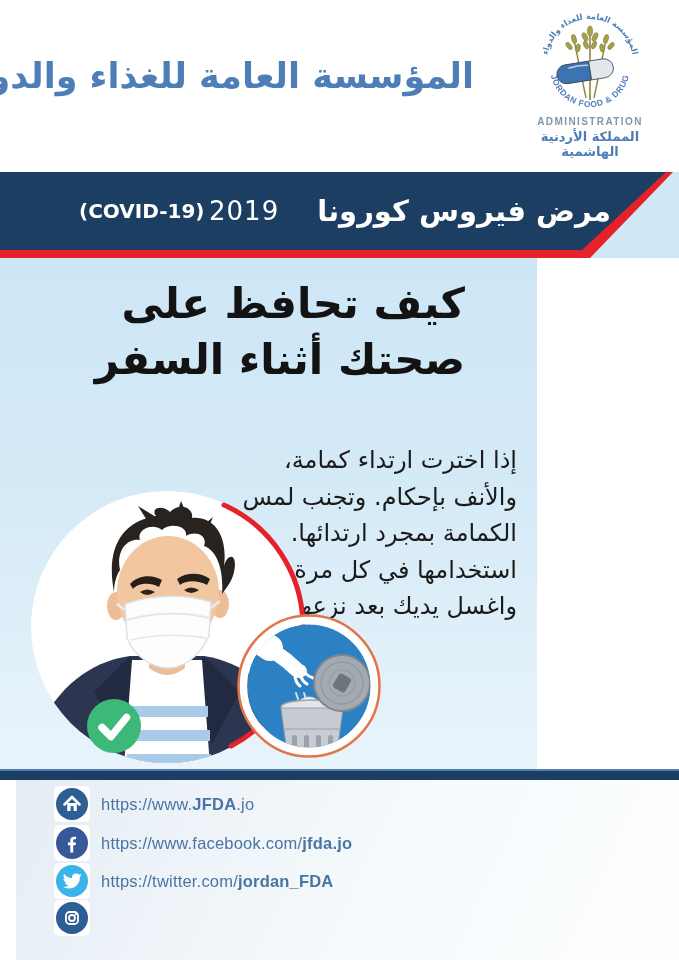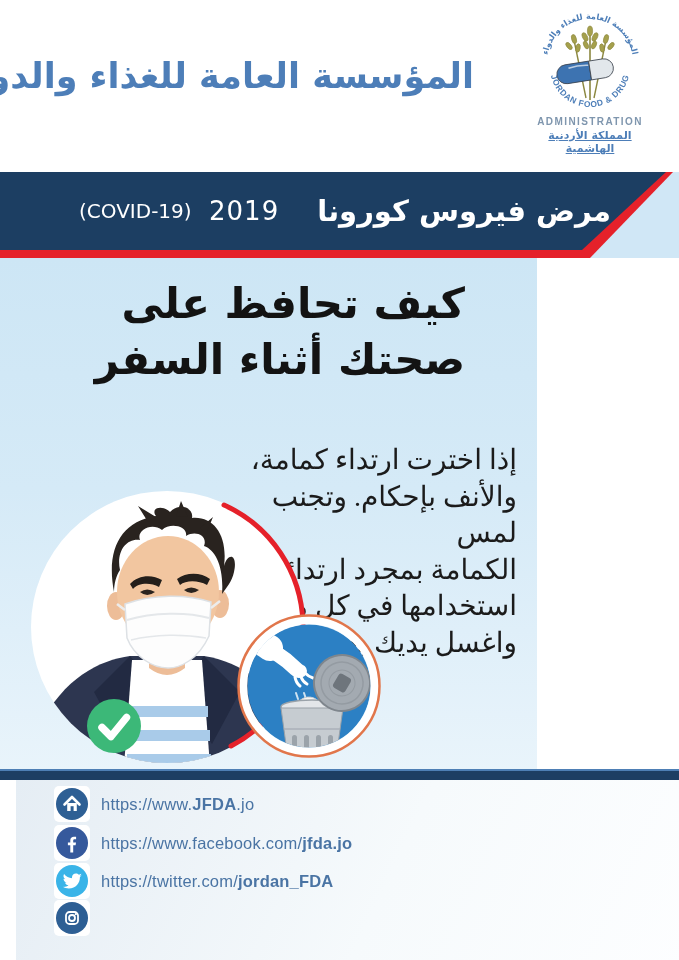--- a/index.html
+++ b/index.html
@@ -14,43 +14,43 @@
     position:absolute;left:14px;top:56px;width:460px;
     font-size:35px;font-weight:700;color:#4d7eb8;
     text-align:center;direction:rtl;white-space:nowrap;
   }
   .logo{position:absolute;left:524px;top:10px;width:132px;text-align:center;}
   .logo-admin{
     font-family:"Liberation Sans",sans-serif;
     font-size:10px;font-weight:700;letter-spacing:1.4px;color:#7f96ae;margin-top:-2px;
   }
   .logo-kingdom{
-    font-size:11px;font-weight:700;color:#4d7eb8;direction:rtl;margin-top:2px;text-decoration:underline;
+    font-size:13px;font-weight:700;color:#4d7eb8;direction:rtl;margin-top:2px;
   }
   
   .banner{position:absolute;left:0;top:172px;width:679px;height:86px;background:#d0e7f6;}
   .banner svg.shape{position:absolute;left:0;top:0;}
   .banner-item{position:absolute;top:0;height:78px;display:flex;align-items:center;color:#fff;}
   .banner-title{right:68px;font-size:29px;font-weight:800;direction:rtl;}
   .banner-year{left:209px;font-size:26px;font-weight:400;letter-spacing:1px;}
-  .banner-covid{left:79px;font-size:20px;font-weight:400;}
+  .banner-covid{left:79px;font-size:20px;font-weight:700;}
   
   .main{
     position:absolute;left:0;top:258px;width:537px;height:513px;
     background:linear-gradient(180deg,#cde6f5 0%,#d5eaf7 45%,#e9f4fb 100%);
   }
   .main-title{
     position:absolute;right:72px;top:18px;
     font-size:42px;line-height:56px;font-weight:800;color:#131313;
     text-align:right;direction:rtl;white-space:nowrap;
   }
   .body-text{
     position:absolute;right:20px;top:184px;width:300px;
-    font-size:28px;line-height:36.6px;font-weight:500;color:#1b1b1b;
-    text-align:right;direction:rtl;font-family:Liberation Serif, serif;
+    font-size:24px;line-height:36.6px;font-weight:500;color:#1b1b1b;
+    text-align:right;direction:rtl;
   }
   .person-wrap{position:absolute;left:28px;top:230px;width:278px;height:278px;}
   .trash-wrap{position:absolute;left:236px;top:355px;width:146px;height:146px;}
   .check-wrap{position:absolute;left:86px;top:440px;width:56px;height:56px;}
   
   .divider{
     position:absolute;left:0;top:769px;width:679px;height:9px;
     background:#1d3e63;border-top:2px solid #4e7fb5;
   }
   .footer{

